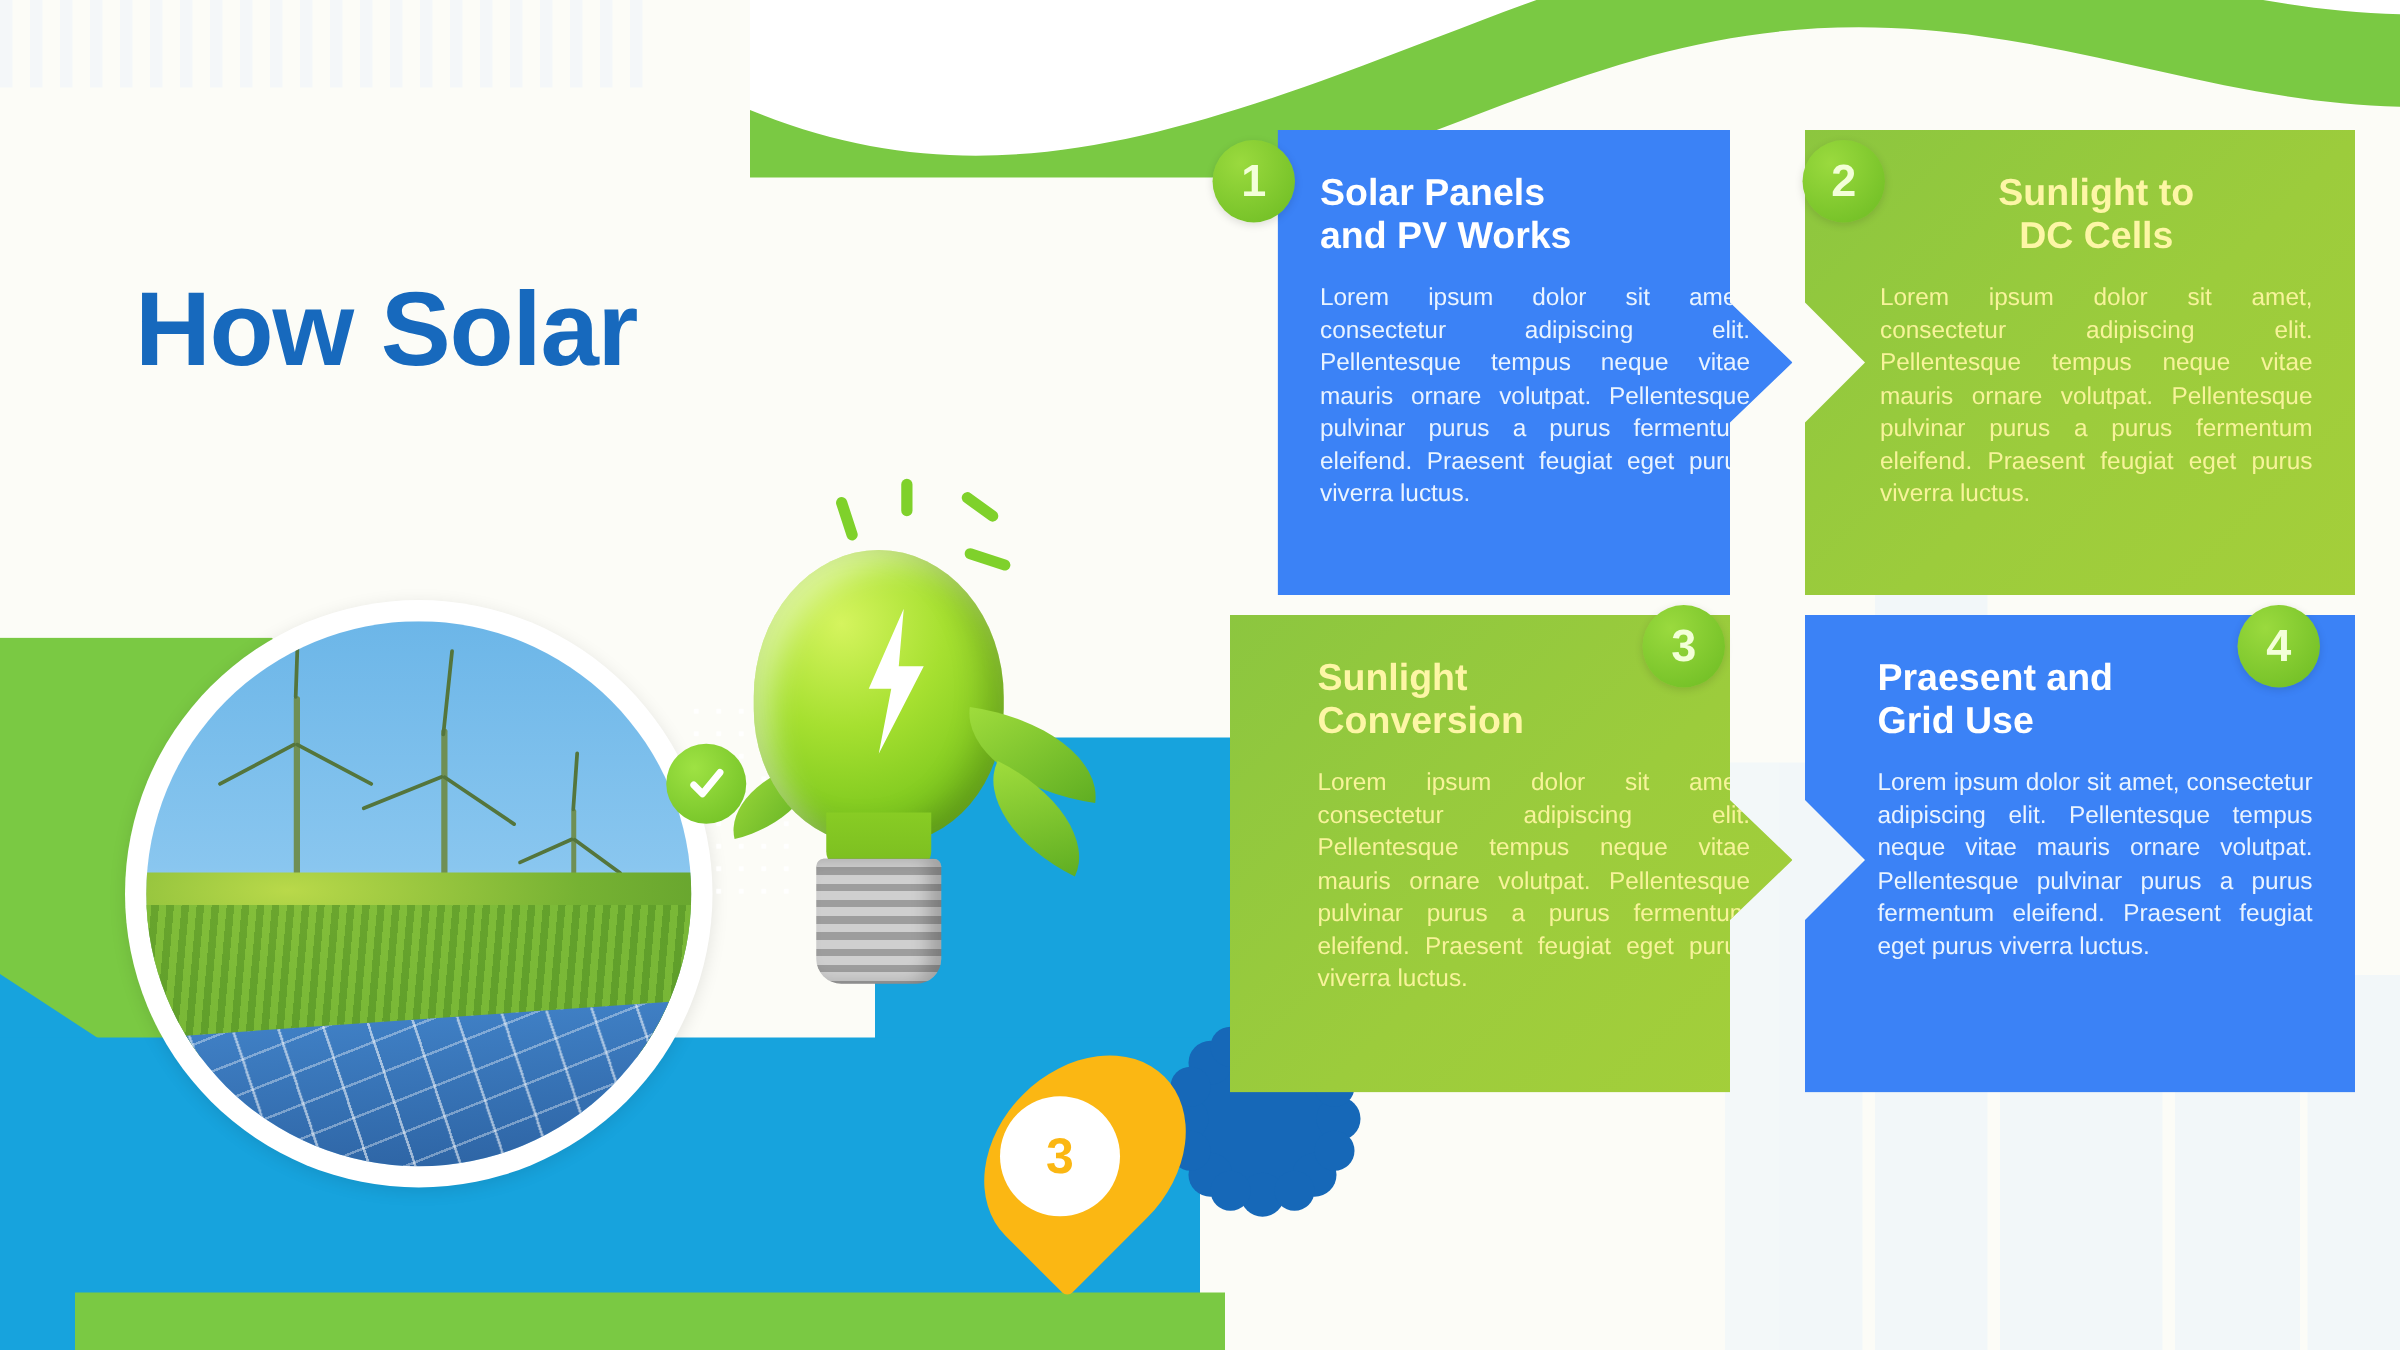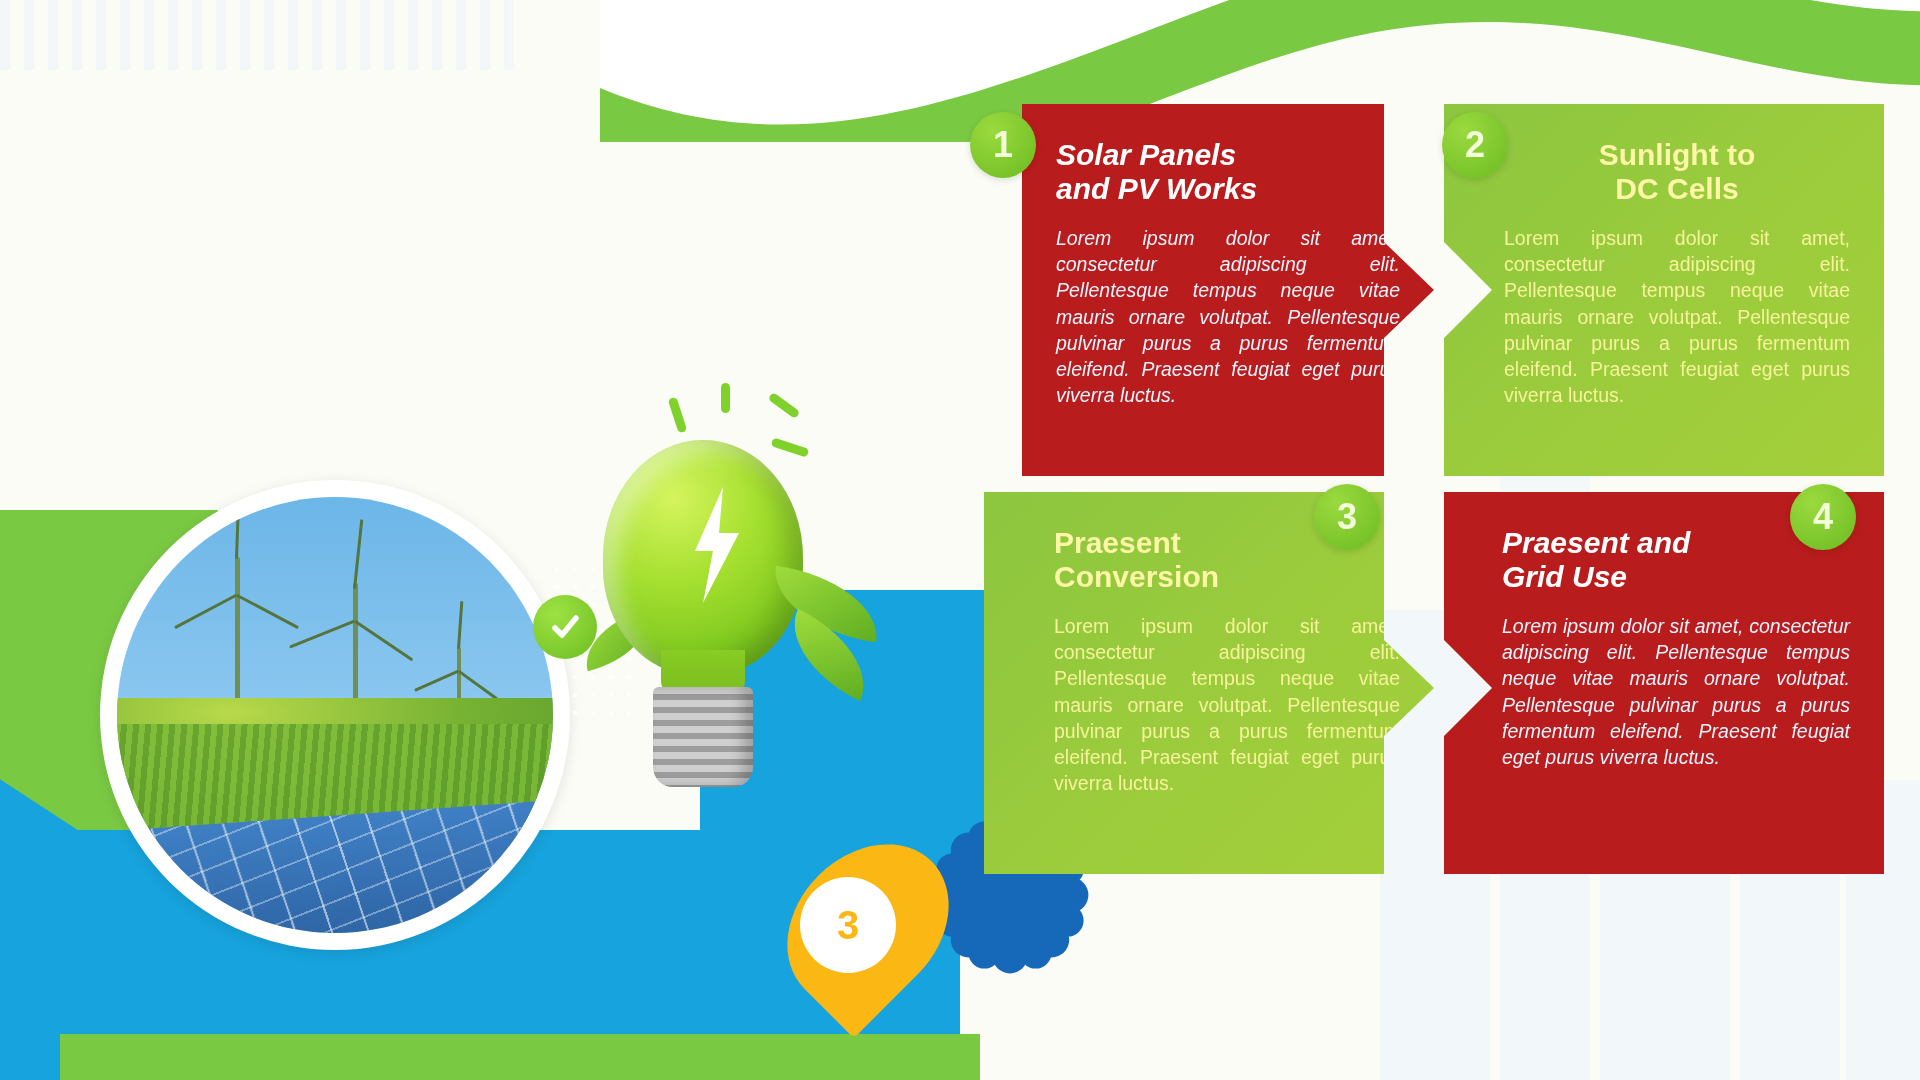--- a/index.html
+++ b/index.html
@@ -90,21 +90,21 @@
   
   .headline { position:absolute; left:108px; top:222px; width:740px;
     color:#1769bd; font-size:84px; line-height:.98; font-weight:700; letter-spacing:-1px; }
 
   
   .cards { position:absolute; left:1022px; top:104px; width:862px; height:770px; }
   .card { position:absolute; padding:34px 34px 30px; }
   .card h3 { font-size:30px; line-height:1.12; font-weight:700; margin-bottom:20px; }
   .card p { font-size:19.5px; line-height:1.34; text-align:justify; }
 
-  .c-blue  { background:#b91c1c; color:#ffffff;font-style:italic; }
+  .c-blue  { background:#3b82f6; color:#ffffff; }
   .c-blue p { color:#eaf4ff; }
   .c-green { background:linear-gradient(135deg,#8cc63f 0%,#9ccc3c 55%,#a4cf3a 100%); color:#fdf6a6; }
   .c-green p { color:#f7f39a; }
 
   
   .card1 { left:0; top:0; width:412px; height:372px;
     clip-path: polygon(0 0, 362px 0, 362px 138px, 412px 186px, 362px 234px, 362px 372px, 0 372px); }
   
   .card2 { left:422px; top:0; width:440px; height:372px;
     clip-path: polygon(0 0, 440px 0, 440px 372px, 0 372px, 0 234px, 48px 186px, 0 138px); }
@@ -251,21 +251,21 @@
   </svg>
 
   <div class="pin">
     <div class="pin-body"></div>
     <div class="pin-hole">
       <span class="pin-num">3</span>
     </div>
   </div>
 
   <h1 class="headline">
-    <br>
+    <span>How Solar</span><br>
   </h1>
 
   <div class="cards">
 
     <div class="card c-blue card1">
       <h3>
         <span>Solar Panels</span><br>
         <span>and PV Works</span>
       </h3>
       <p>Lorem ipsum dolor sit amet, consectetur adipiscing elit. Pellentesque tempus neque vitae mauris ornare volutpat. Pellentesque pulvinar purus a purus fermentum eleifend. Praesent feugiat eget purus viverra luctus.</p>
@@ -274,21 +274,21 @@
     <div class="card c-green card2">
       <h3>
         <span>Sunlight to</span><br>
         <span>DC Cells</span>
       </h3>
       <p>Lorem ipsum dolor sit amet, consectetur adipiscing elit. Pellentesque tempus neque vitae mauris ornare volutpat. Pellentesque pulvinar purus a purus fermentum eleifend. Praesent feugiat eget purus viverra luctus.</p>
     </div>
 
     <div class="card c-green card3">
       <h3>
-        <span>Praesent</span><br>
+        <span>Sunlight</span><br>
         <span>Conversion</span>
       </h3>
       <p>Lorem ipsum dolor sit amet, consectetur adipiscing elit. Pellentesque tempus neque vitae mauris ornare volutpat. Pellentesque pulvinar purus a purus fermentum eleifend. Praesent feugiat eget purus viverra luctus.</p>
     </div>
 
     <div class="card c-blue card4">
       <h3>
         <span>Praesent and</span><br>
         <span>Grid Use</span>
       </h3>

